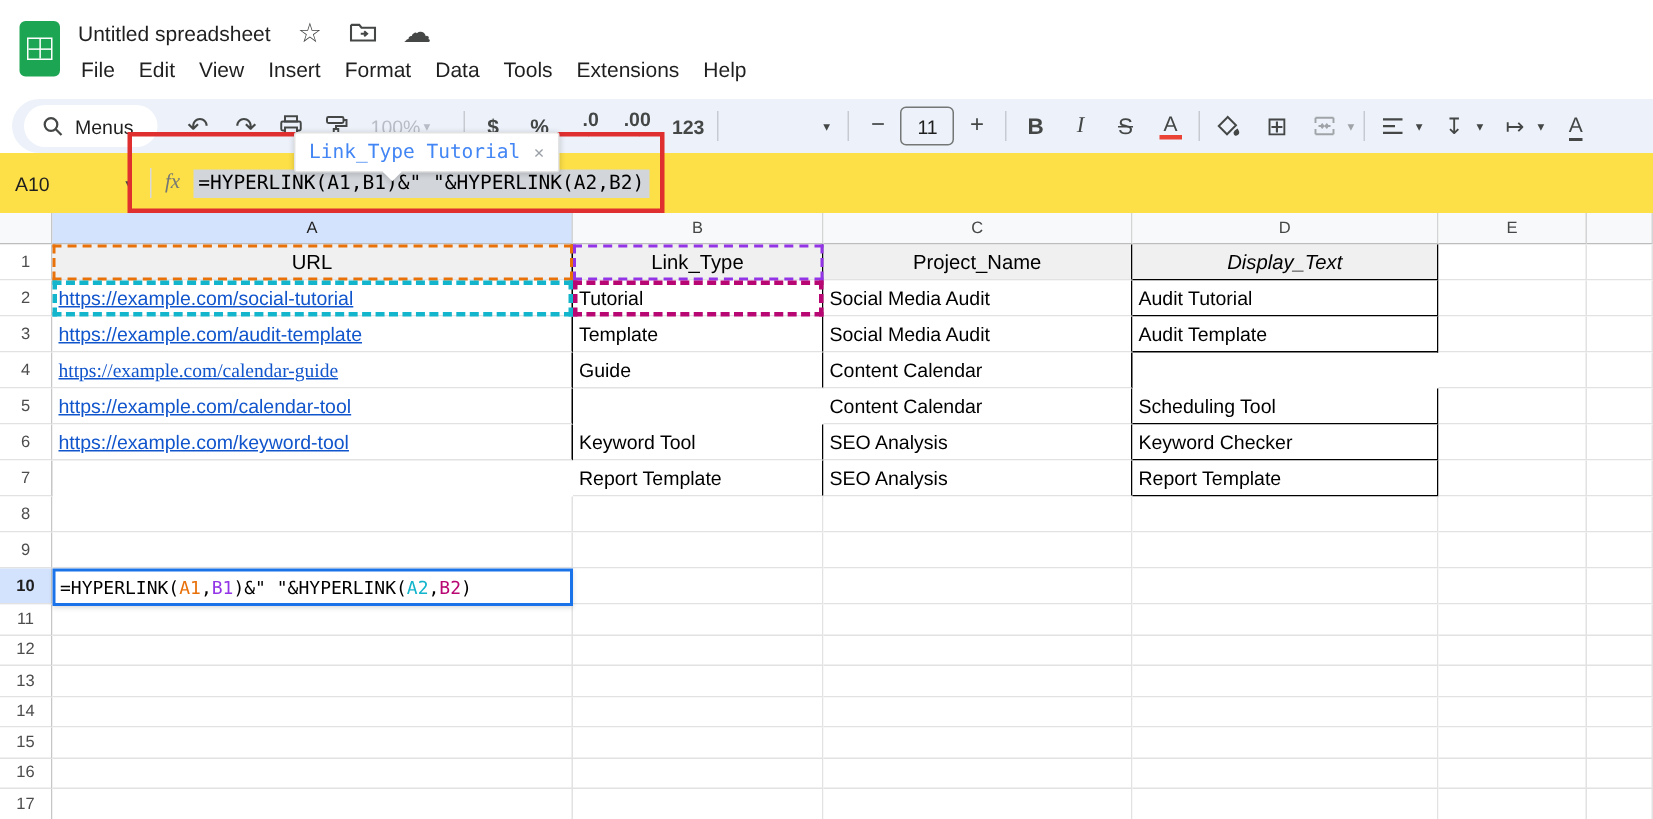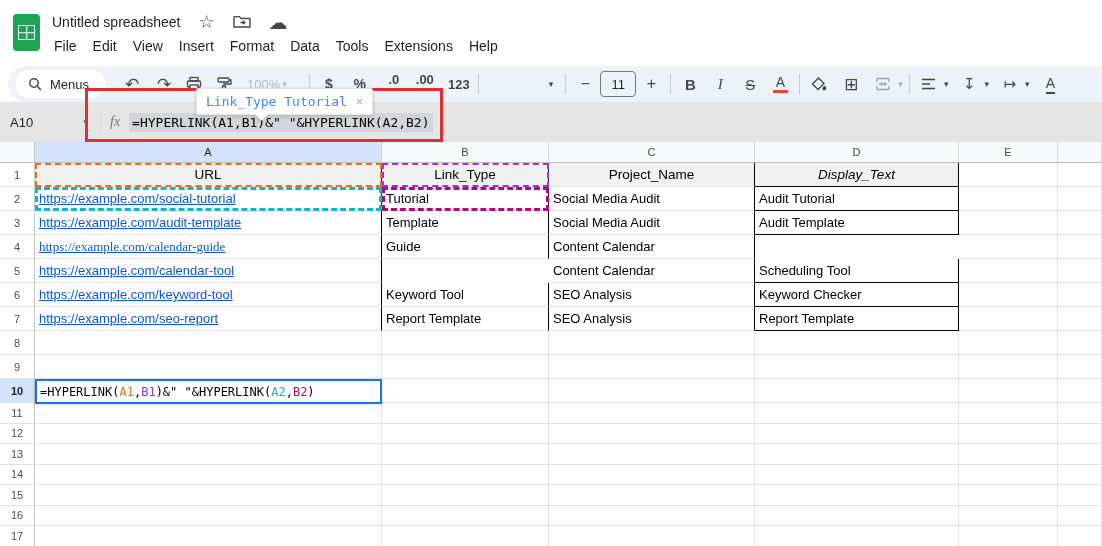--- a/index.html
+++ b/index.html
@@ -38,21 +38,21 @@
     align-items:center;justify-content:center;font-size:13px;color:#1f1f1f;margin:0 2px;}
   .bi{font-size:15px;color:#444746;}
   .it{font-family:"Liberation Serif",serif;font-style:italic;}
   .strike{text-decoration:line-through;}
   .tcolor{display:flex;flex-direction:column;align-items:center;line-height:13px;}
   .tcolor .bar{width:15px;height:3px;background:#ea4335;margin-top:1px;}
   .greyed{opacity:.45;}
   .arot{display:flex;align-items:center;border-bottom:2px solid #444746;padding-bottom:1px;}
 
   
-  .fbar{position:absolute;left:0;top:102px;width:1102px;height:40px;background:#e5e5e5;
+  .fbar{position:absolute;left:0;top:102px;width:1102px;height:40px;background:#fde047;
     border-bottom:1px solid #c9ccd1;display:flex;align-items:center;}
   .namebox{width:78px;margin-left:10px;display:flex;align-items:center;justify-content:space-between;
     font-size:13px;color:#1f1f1f;}
   .fbar-sep{width:1px;height:20px;background:#d9d9d9;margin:0 9px 0 12px;}
   .fx{font-family:"Liberation Serif",serif;font-style:italic;font-size:14px;color:#747775;margin-right:9px;}
   .formula-text{font-family:"DejaVu Sans Mono",monospace;font-size:13px;color:#000;
     background:#d2d5da;padding:2px 3px;}
 
   
   #red-annotation{position:absolute;left:85px;top:88px;width:358px;height:54px;
@@ -255,21 +255,20 @@
       <div class="gcell" style="left: 959px; top: 117px; width: 99px; height: 24px;"></div>
       <div class="gcell" style="left: 1058px; top: 117px; width: 44px; height: 24px;"></div>
       <div class="gcell rhead" style="left: 0px; top: 141px; width: 35px; height: 24px;">6</div>
       <div class="gcell linkcell" style="left: 35px; top: 141px; width: 347px; height: 24px; border-right-color: rgb(0, 0, 0);">https://example.com/keyword-tool</div>
       <div class="gcell" style="left: 382px; top: 141px; width: 167px; height: 24px; border-right-color: rgb(0, 0, 0);">Keyword Tool</div>
       <div class="gcell" style="left: 549px; top: 141px; width: 206px; height: 24px; border-right-color: rgb(0, 0, 0);">SEO Analysis</div>
       <div class="gcell" style="left: 755px; top: 141px; width: 204px; height: 24px; border-right-color: rgb(0, 0, 0); border-bottom-color: rgb(0, 0, 0);">Keyword Checker</div>
       <div class="gcell" style="left: 959px; top: 141px; width: 99px; height: 24px;"></div>
       <div class="gcell" style="left: 1058px; top: 141px; width: 44px; height: 24px;"></div>
       <div class="gcell rhead" style="left: 0px; top: 165px; width: 35px; height: 24px;">7</div>
-      <div class="gcell linkcell" style="left: 35px; top: 165px; width: 347px; height: 24px; border-right-color: rgb(0, 0, 0);">https://example.com/seo-report</div>
       <div class="gcell" style="left: 382px; top: 165px; width: 167px; height: 24px; border-right-color: rgb(0, 0, 0);">Report Template</div>
       <div class="gcell" style="left: 549px; top: 165px; width: 206px; height: 24px; border-right-color: rgb(0, 0, 0);">SEO Analysis</div>
       <div class="gcell" style="left: 755px; top: 165px; width: 204px; height: 24px; border-right-color: rgb(0, 0, 0); border-bottom-color: rgb(0, 0, 0);">Report Template</div>
       <div class="gcell" style="left: 959px; top: 165px; width: 99px; height: 24px;"></div>
       <div class="gcell" style="left: 1058px; top: 165px; width: 44px; height: 24px;"></div>
       <div class="gcell rhead" style="left: 0px; top: 189px; width: 35px; height: 24px;">8</div>
       <div class="gcell" style="left: 35px; top: 189px; width: 347px; height: 24px;"></div>
       <div class="gcell" style="left: 382px; top: 189px; width: 167px; height: 24px;"></div>
       <div class="gcell" style="left: 549px; top: 189px; width: 206px; height: 24px;"></div>
       <div class="gcell" style="left: 755px; top: 189px; width: 204px; height: 24px;"></div>

